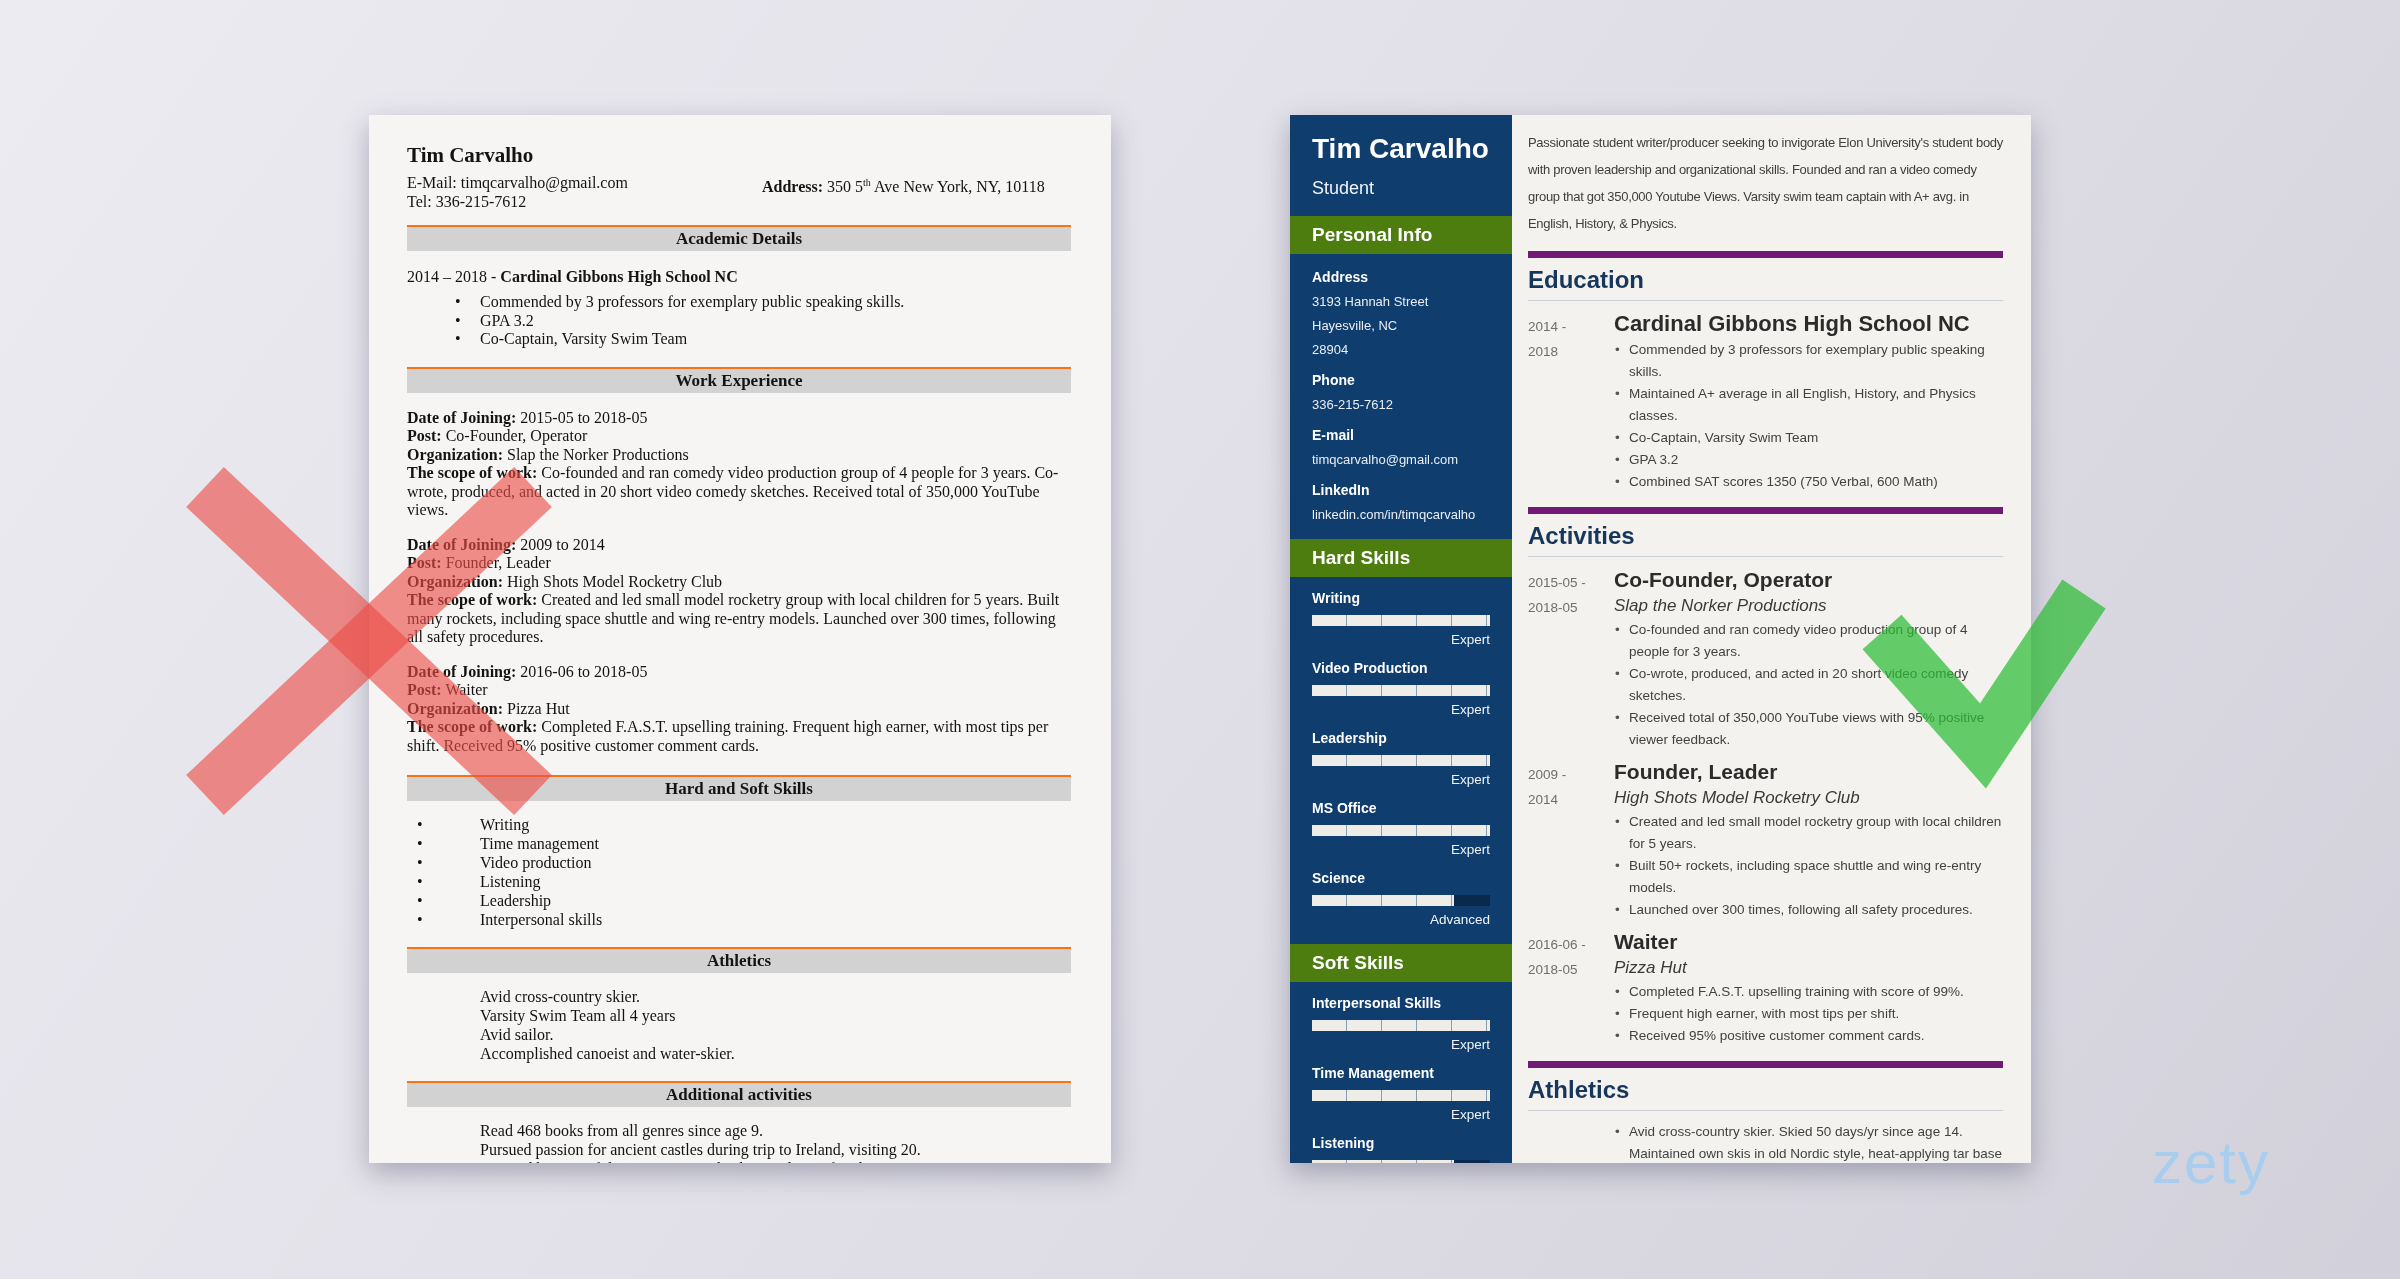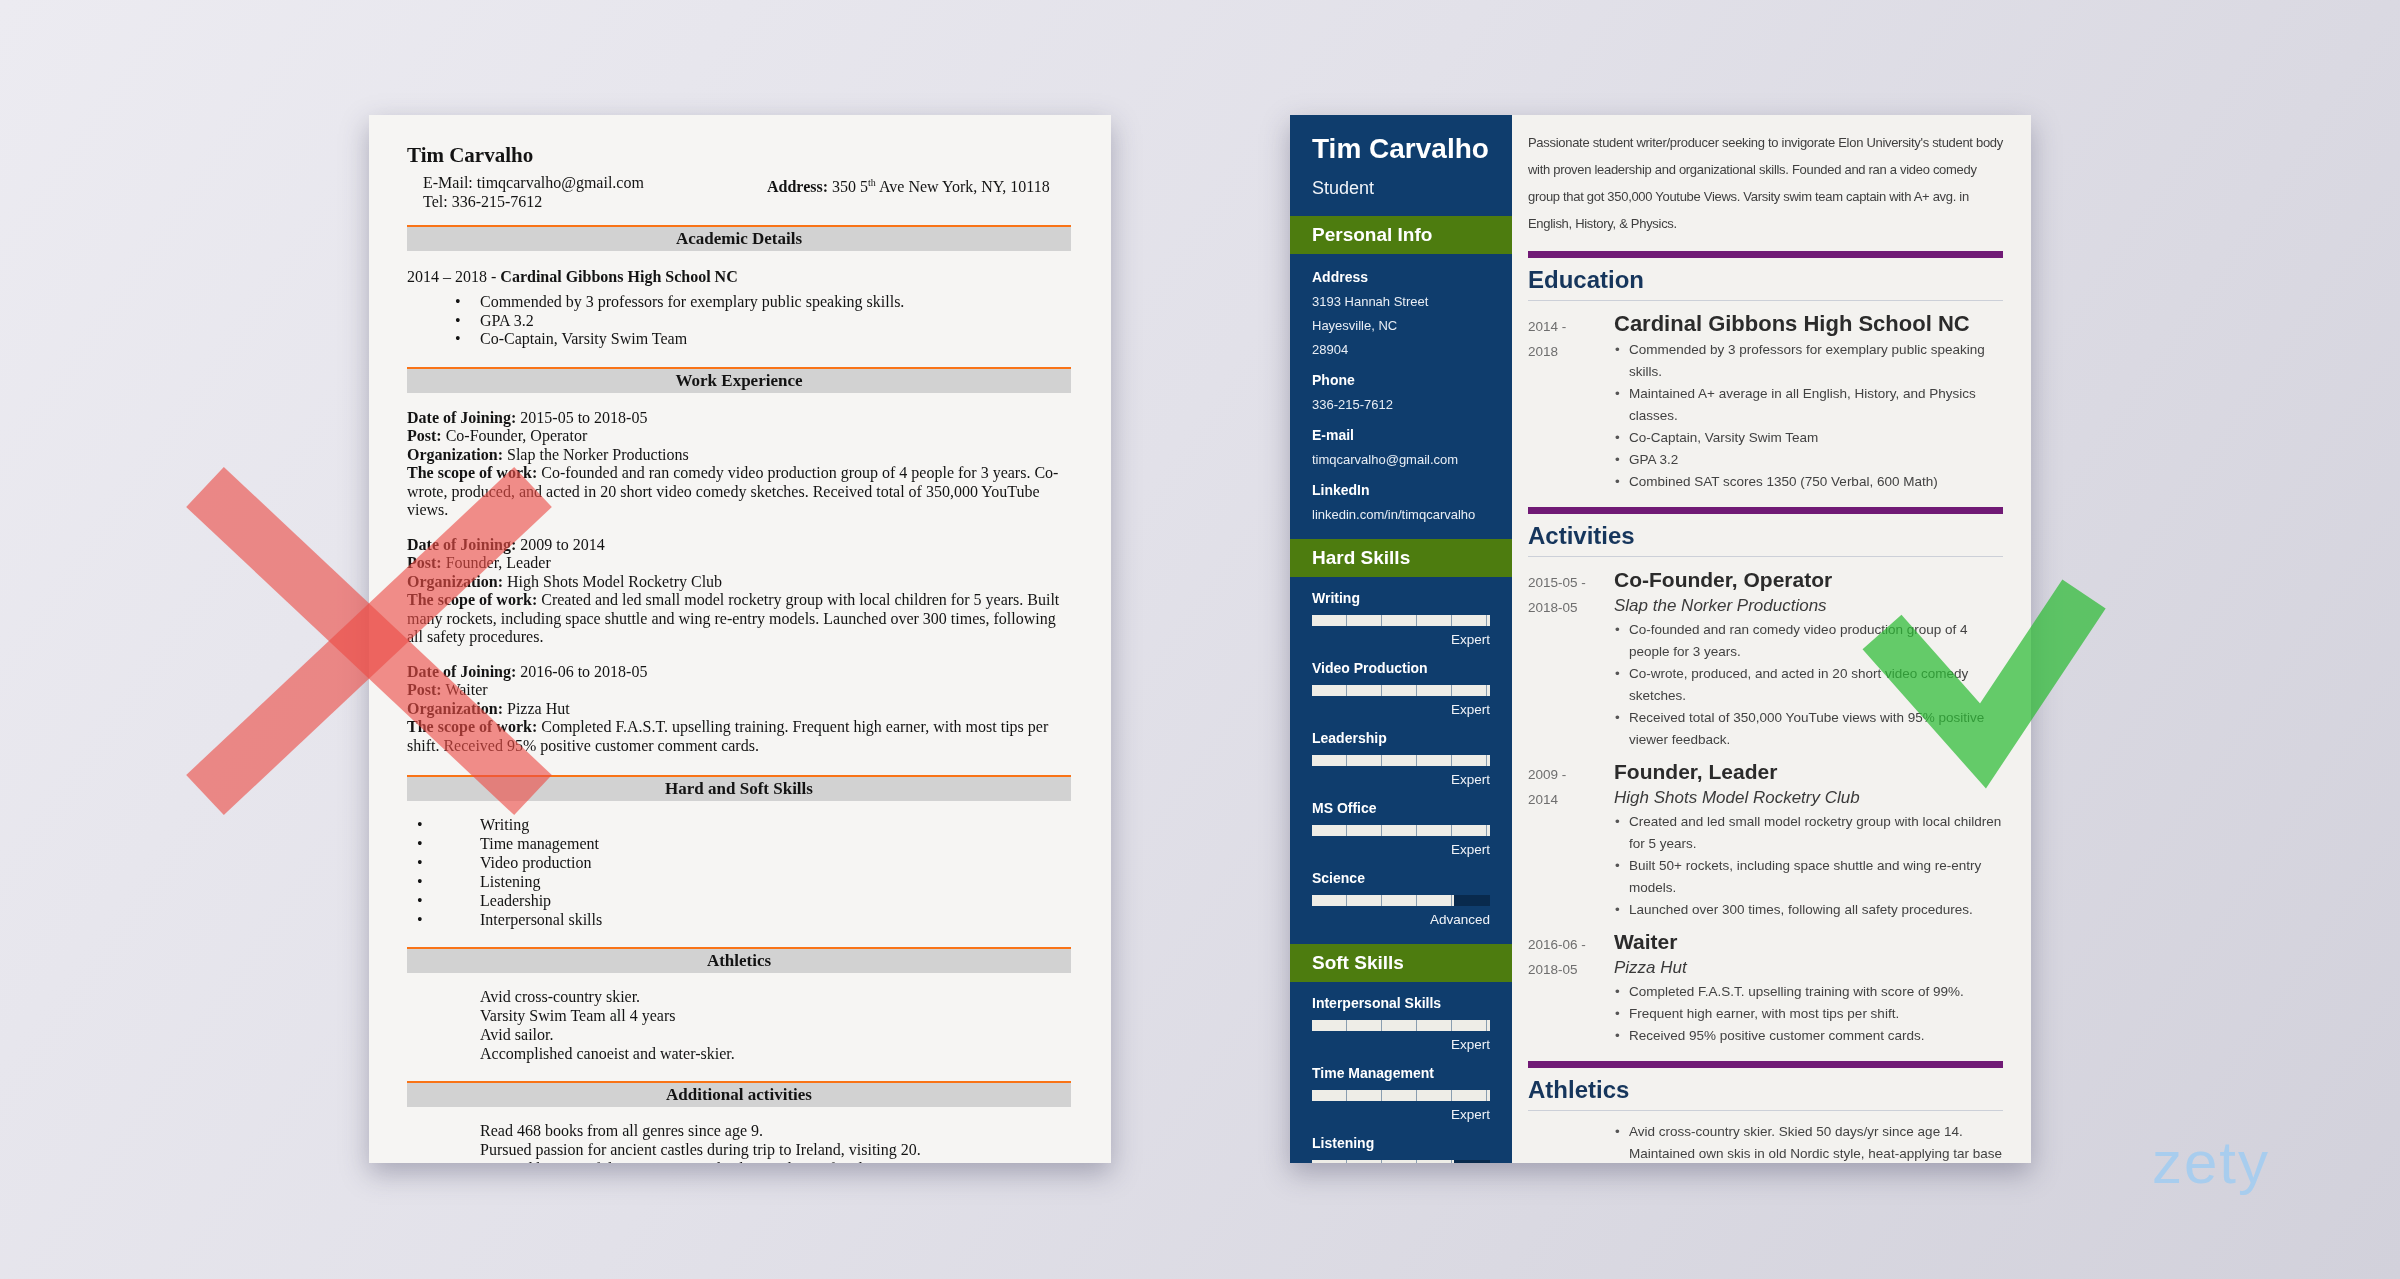--- a/index.html
+++ b/index.html
@@ -8,22 +8,22 @@
     background:linear-gradient(125deg,#ecebf1 0%,#e2e1e9 45%,#d2d1db 100%);
     font-family:"Liberation Sans",sans-serif;
   }
   .page{position:absolute;top:115px;height:1048px;box-shadow:0 10px 26px rgba(55,55,85,.35);overflow:hidden;}
 
   
   .page.left{left:369px;width:742px;background:#f6f5f3;color:#131313;
     font-family:"Liberation Serif",serif;}
   .lp-inner{padding:28px 40px 0 38px;}
   .lp-name{font-size:21px;font-weight:bold;margin:0 0 5px;}
-  .lp-contact{position:relative;font-size:16px;line-height:19px;margin-left:16px;}
-  .lp-address{position:absolute;left:344px;top:0;}
+  .lp-contact{position:relative;font-size:16px;line-height:19px;}
+  .lp-address{position:absolute;left:355px;top:0;}
   .lp-address b{font-weight:bold;}
   sup{font-size:10px;}
   .lp-bar{background:#d2d2d2;border-top:2px solid #f97316;height:24px;line-height:23px;
     text-align:center;font-weight:bold;font-size:17px;}
   .mt14{margin-top:14px}.mt18{margin-top:18px}.mt20{margin-top:20px}
   .lp-school{margin-top:16px;font-size:16px;line-height:19px;}
   .lp-school b{font-weight:bold;}
   ul.lp-ul{list-style:none;margin:7px 0 0;padding:0;}
   ul.lp-ul li{position:relative;padding-left:73px;font-size:16px;line-height:18.5px;}
   ul.lp-ul li::before{content:"\2022";position:absolute;left:48px;}

